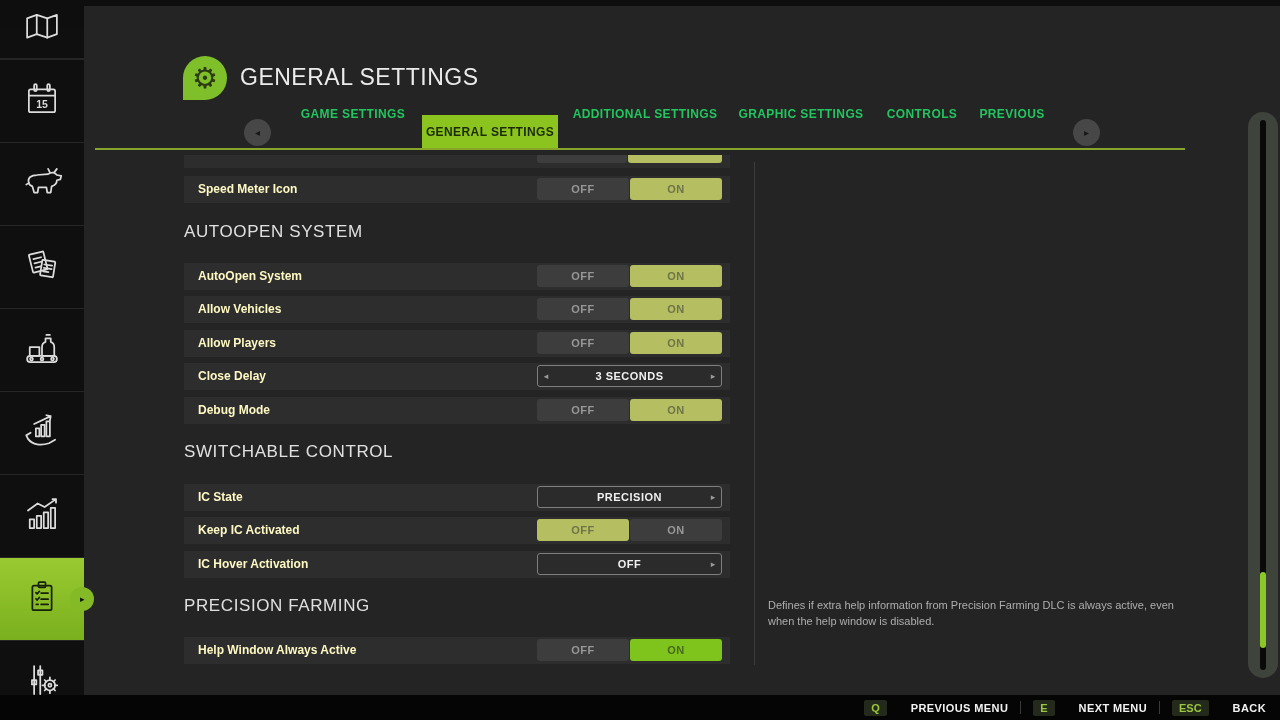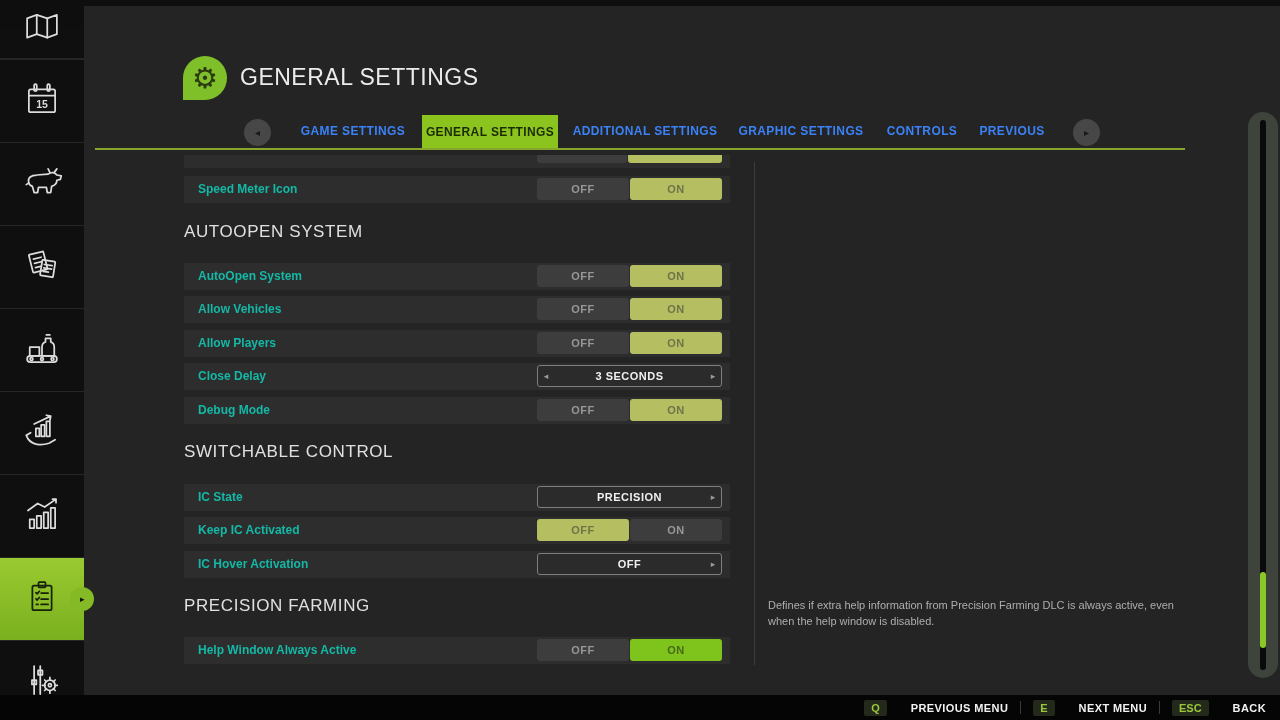--- a/index.html
+++ b/index.html
@@ -22,28 +22,28 @@
 
   
   #header-icon{position:absolute;left:183px;top:56px;width:44px;height:44px;background:#7ebf2a;
     border-radius:22px 22px 22px 0;display:flex;align-items:center;justify-content:center;}
   #header-icon span{font-size:29px;color:#2c3a10;line-height:44px;}
   #page-title{position:absolute;left:240px;top:64px;font-size:23px;color:#ececec;letter-spacing:.5px;}
 
   
   .tab-arrow{position:absolute;top:119px;width:27px;height:27px;border-radius:50%;background:#474747;
     color:#181818;font-size:10px;display:flex;align-items:center;justify-content:center;cursor:pointer;}
-  .tab{position:absolute;top:115px;height:33px;line-height:33px;text-align:center;font-size:12px;font-weight:bold;
-    color:#3b82f6;letter-spacing:.4px;cursor:pointer;}
+  .tab{position:absolute;top:98px;height:33px;line-height:33px;text-align:center;font-size:12px;font-weight:bold;
+    color:#22c55e;letter-spacing:.4px;cursor:pointer;}
   .tab.active{top:115px;height:35px;line-height:35px;background:#8bc41f;color:#1d2b05;}
   #tab-underline{position:absolute;left:95px;top:148px;width:1090px;height:2px;background:#86a52a;}
 
   
   .row{position:absolute;left:184px;width:546px;height:27px;background:#2d2d2d;}
-  .rlabel{position:absolute;left:14px;top:0;line-height:27px;font-size:12px;font-weight:bold;color:#14b8a6;}
+  .rlabel{position:absolute;left:14px;top:0;line-height:27px;font-size:12px;font-weight:bold;color:#fef9c3;}
   .ctrl{position:absolute;right:8px;top:2px;width:185px;height:22px;display:flex;gap:1px;}
   .tbtn{flex:1;border-radius:3px;text-align:center;line-height:22px;font-size:11px;font-weight:bold;
     background:#3d3d3d;color:#979797;cursor:pointer;letter-spacing:.5px;}
   .tbtn.muted{background:#b5bf62;color:#6e7447;}
   .tbtn.bright{background:#7fc31d;color:#48691a;}
   .sel{position:absolute;right:8px;top:2px;width:183px;height:20px;border:1px solid #7f7f7f;border-radius:3px;
     background:#2b2b2b;display:flex;align-items:center;cursor:pointer;}
   .sel .val{flex:1;text-align:center;font-size:11px;font-weight:bold;color:#f0f0f0;letter-spacing:.5px;}
   .sel .arr{width:16px;font-size:9px;color:#9a9a9a;text-align:center;}
   .shead{position:absolute;left:184px;font-size:17px;color:#e0e0e0;letter-spacing:.6px;}

